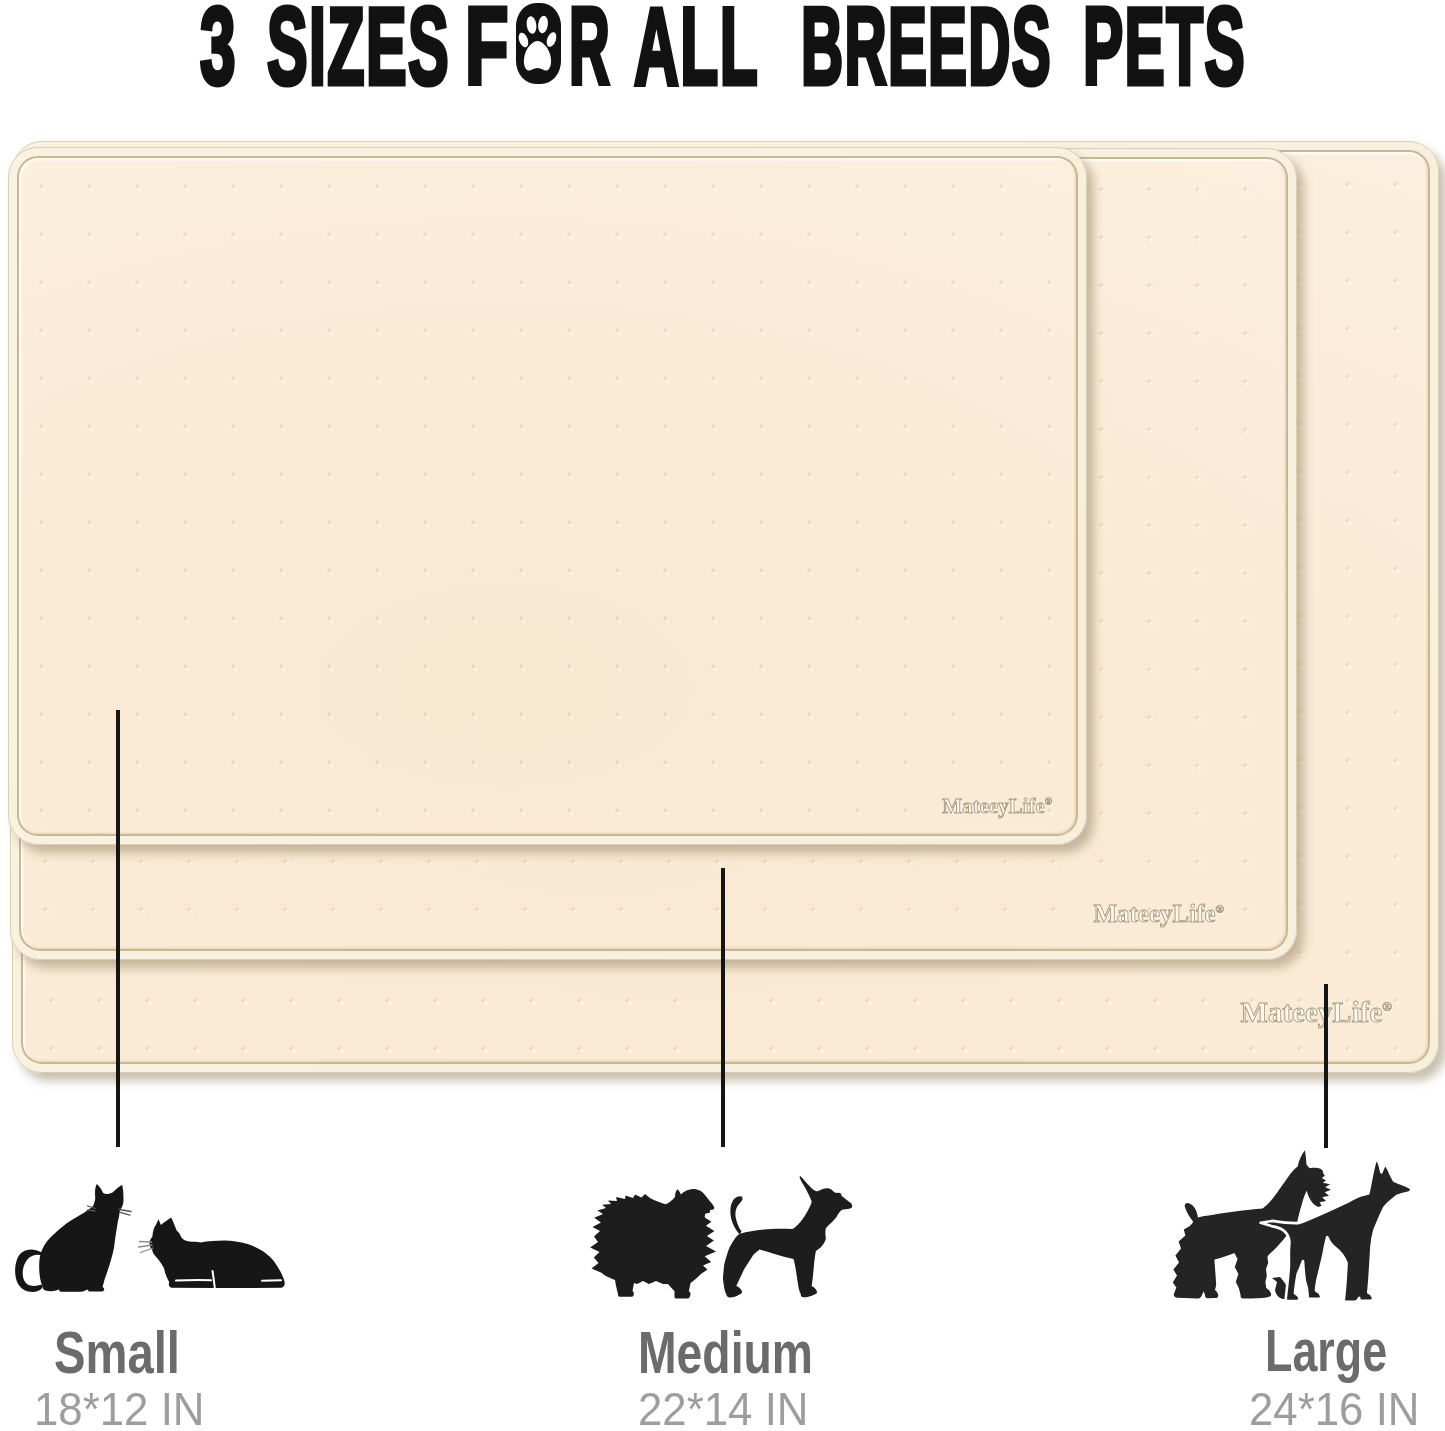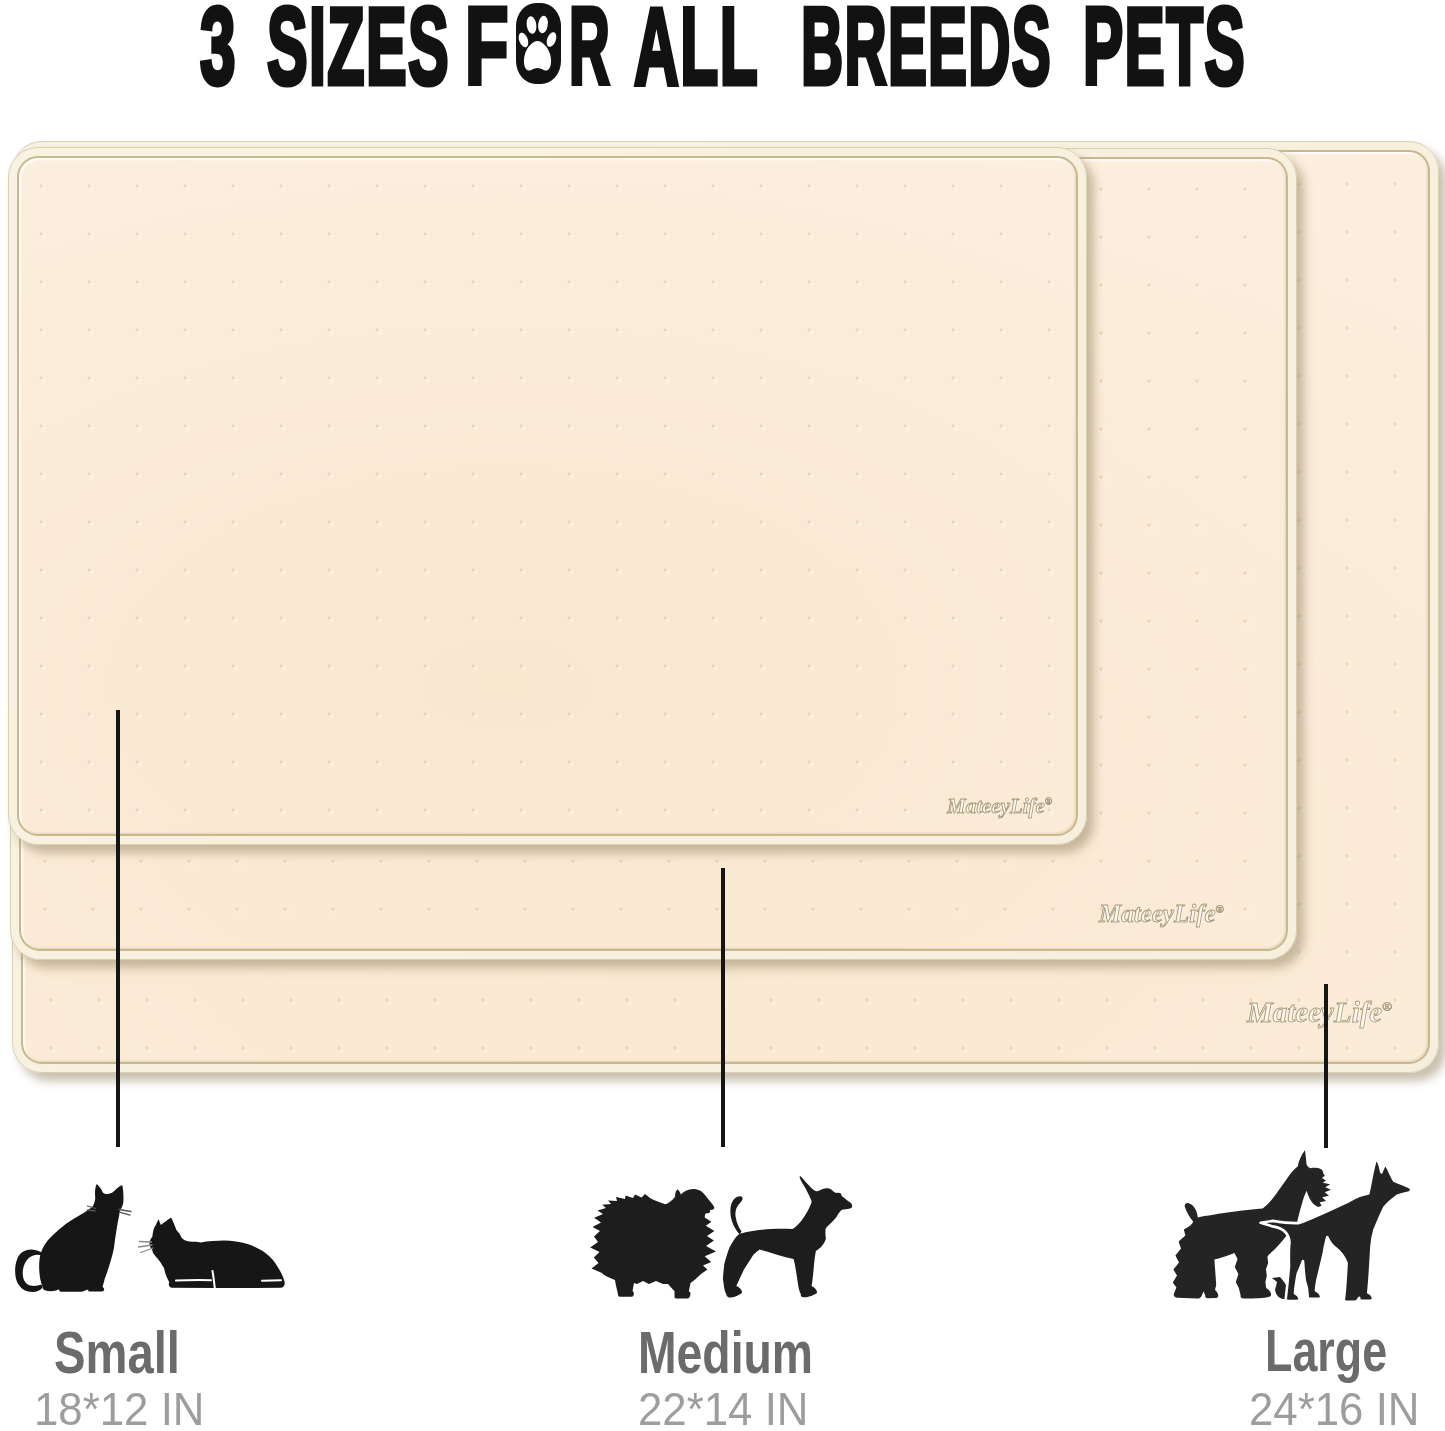--- a/index.html
+++ b/index.html
@@ -10,21 +10,21 @@
        border:1px solid #dbcfae;
        box-shadow:7px 8px 10px rgba(148,132,100,.5);}
   .surf{position:absolute;inset:8px;border:2px solid #c9b88d;border-radius:21px;
        background-image:
          radial-gradient(circle at 2px 2px, rgba(176,136,92,.22) 1.1px, rgba(176,136,92,0) 2px),
          radial-gradient(circle at 3.8px 3.8px, rgba(255,255,255,.45) 1.1px, rgba(255,255,255,0) 2px),
          radial-gradient(140% 120% at 46% 78%, #f9e8d0 0%, #fbecd9 52%, #fdf2e4 100%);
        background-size:48px 48px,48px 48px,100% 100%;
        background-position:20px 26px,21.2px 27.2px,0 0;
        box-shadow:inset 2px 2px 2px rgba(255,255,255,.9), inset -1px -1px 2px rgba(196,176,136,.4);}
-  .logo{position:absolute;font-family:"Liberation Serif",serif;font-style:italic;font-weight:bold;
+  .logo{position:absolute;font-family:"Liberation Serif",serif;font-weight:bold;
         color:rgba(250,240,215,0.2);-webkit-text-stroke:0.9px rgba(134,123,82,.72);white-space:nowrap;
         text-shadow:1px 1px 1px rgba(255,255,255,.9);text-align:right;}
   .logo .reg{font-size:45%;vertical-align:super;-webkit-text-stroke:0.7px rgba(134,123,82,.72);}
   .pline{position:absolute;width:4px;background:#151515;}
   .lbl{position:absolute;color:#6b6b6b;font-weight:bold;white-space:nowrap;font-size:59px;line-height:1;transform-origin:left top;}
   .dim{position:absolute;color:#9d9d9d;white-space:nowrap;font-size:46px;line-height:1;transform:scaleX(.952);transform-origin:left top;}
 </style>
 </head>
 <body>
 <div id="page">

